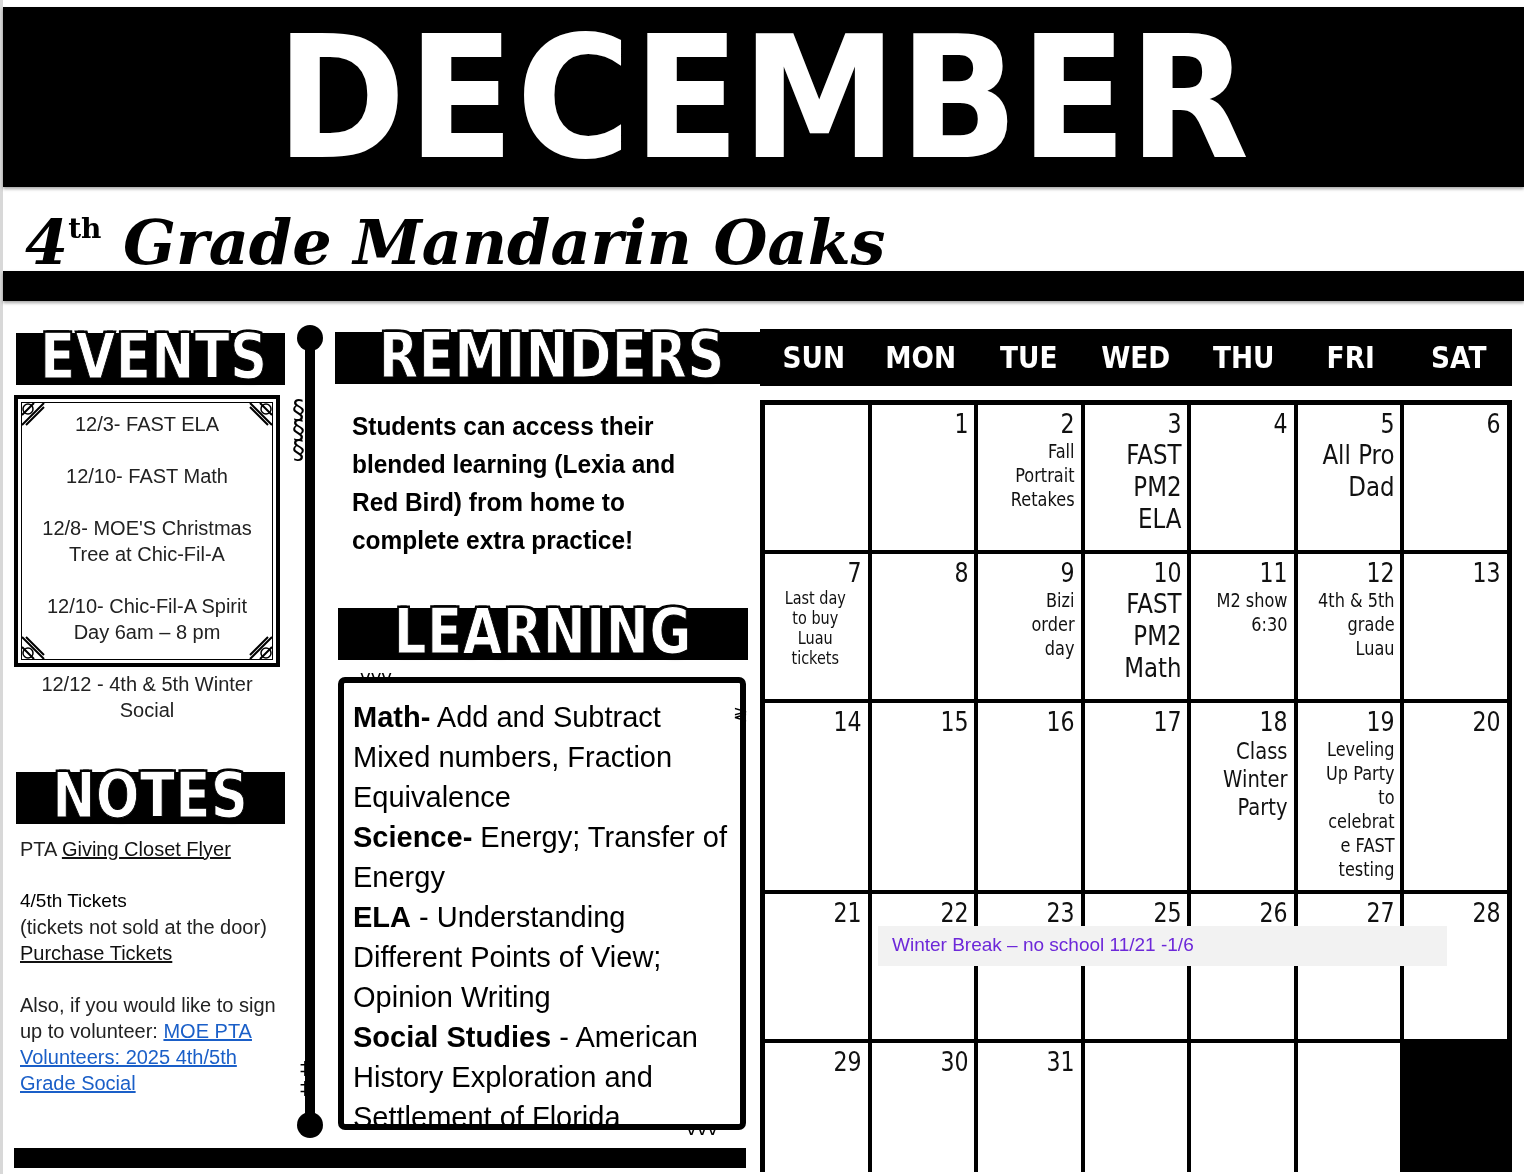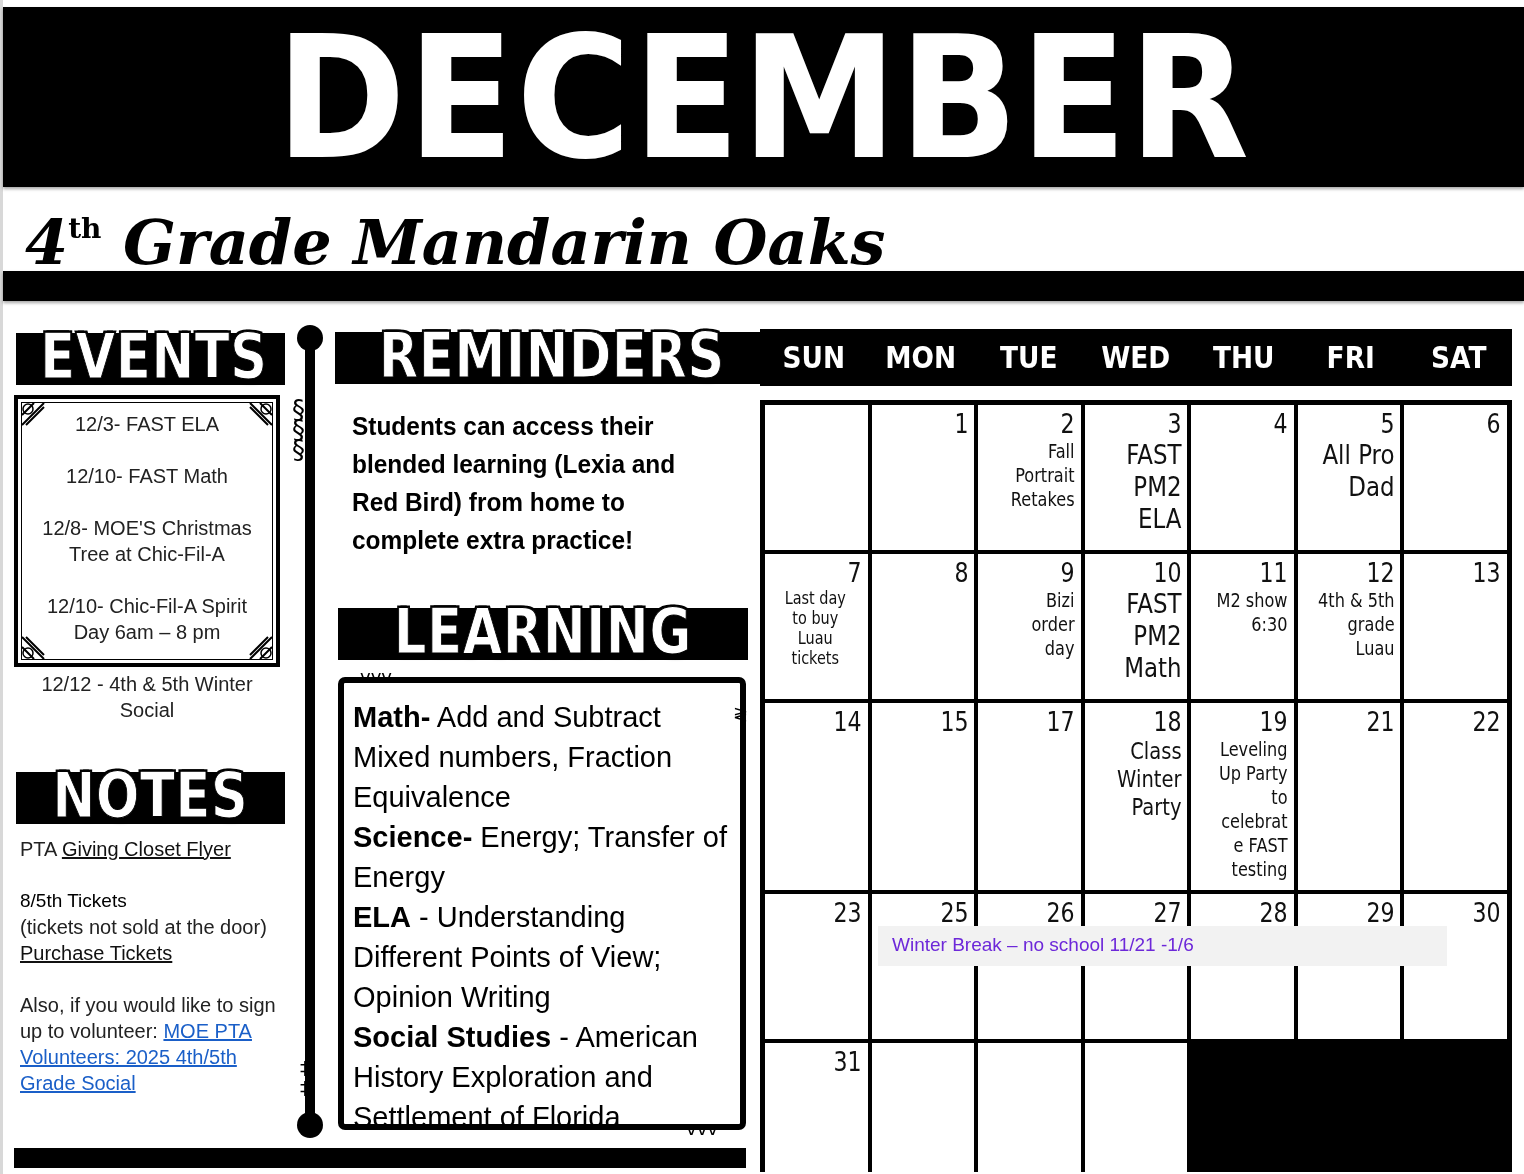--- a/index.html
+++ b/index.html
@@ -108,21 +108,21 @@
 </div>
 
 <div class="banner" style="left:16px; top:772px; width:269px;">
   <div class="banner-text">NOTES</div>
 </div>
 <div class="notes">
   <div class="para">
     <span>PTA </span><a>Giving Closet Flyer</a>
   </div>
   <div class="para">
-    <div class="tickets-head">8/5th Tickets</div>
+    <div class="tickets-head">4/5th Tickets</div>
     <span>(tickets not sold at the door) </span><a>Purchase Tickets</a>
   </div>
   <div>
     <span>Also, if you would like to sign up to volunteer: </span><a class="blue">MOE PTA Volunteers: 2025 4th/5th Grade Social</a>
   </div>
 </div>
 
 <div class="divider"></div>
 <div class="divider-knob" style="top:325px;"></div>
 <div class="divider-knob" style="top:1112px;"></div>
@@ -230,37 +230,43 @@
       <span class="day-num">13</span>
     </div>
 
   <div class="cell">
       <span class="day-num">14</span>
     </div>
   <div class="cell">
       <span class="day-num">15</span>
     </div>
   <div class="cell">
+      <span class="day-num">16</span>
+    </div>
+  <div class="cell">
       <span class="day-num">17</span>
     </div>
   <div class="cell">
       <span class="day-num">18</span>
       <span class="ev" style="font-size:23px; line-height:28px;">Class
 Winter
 Party</span>
     </div>
   <div class="cell">
       <span class="day-num">19</span>
       <span class="ev sm">Leveling
 Up Party
 to
 celebrat
 e FAST
 testing</span>
     </div>
+  <div class="cell">
+      <span class="day-num">20</span>
+    </div>
 
   <div class="cell">
       <span class="day-num">21</span>
     </div>
   <div class="cell">
       <span class="day-num">22</span>
     </div>
   <div class="cell">
       <span class="day-num">23</span>
     </div>

